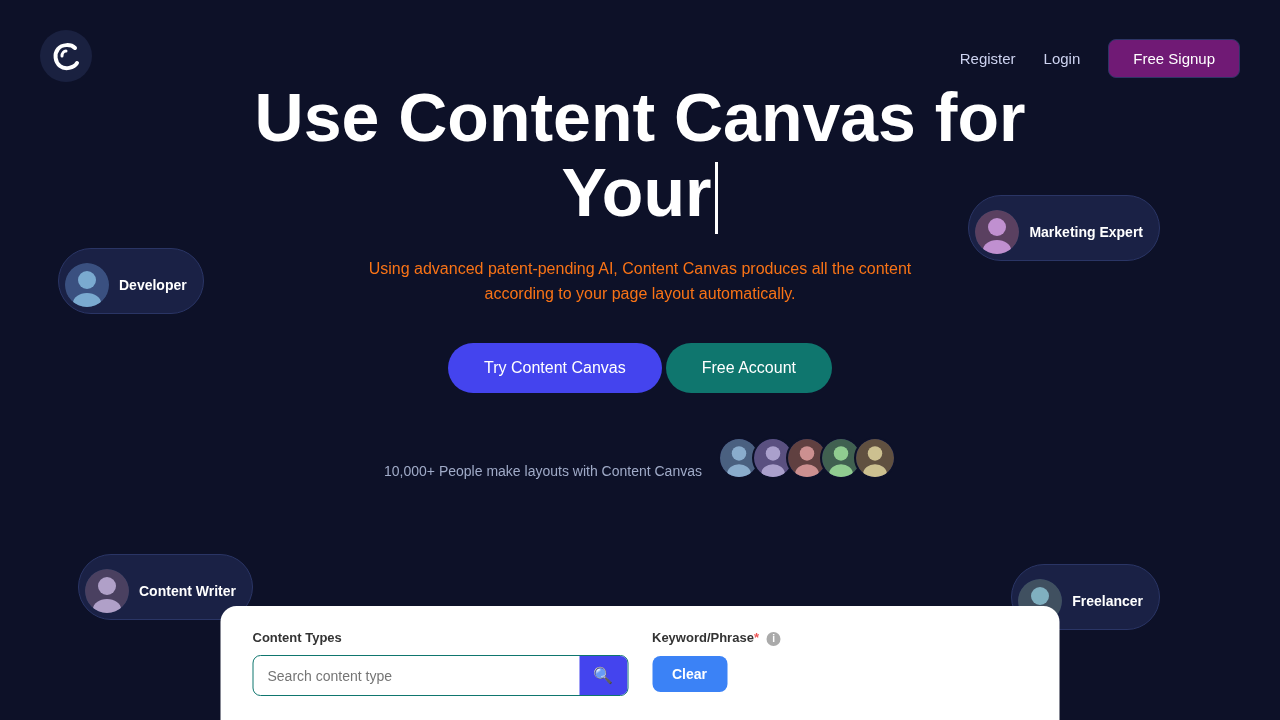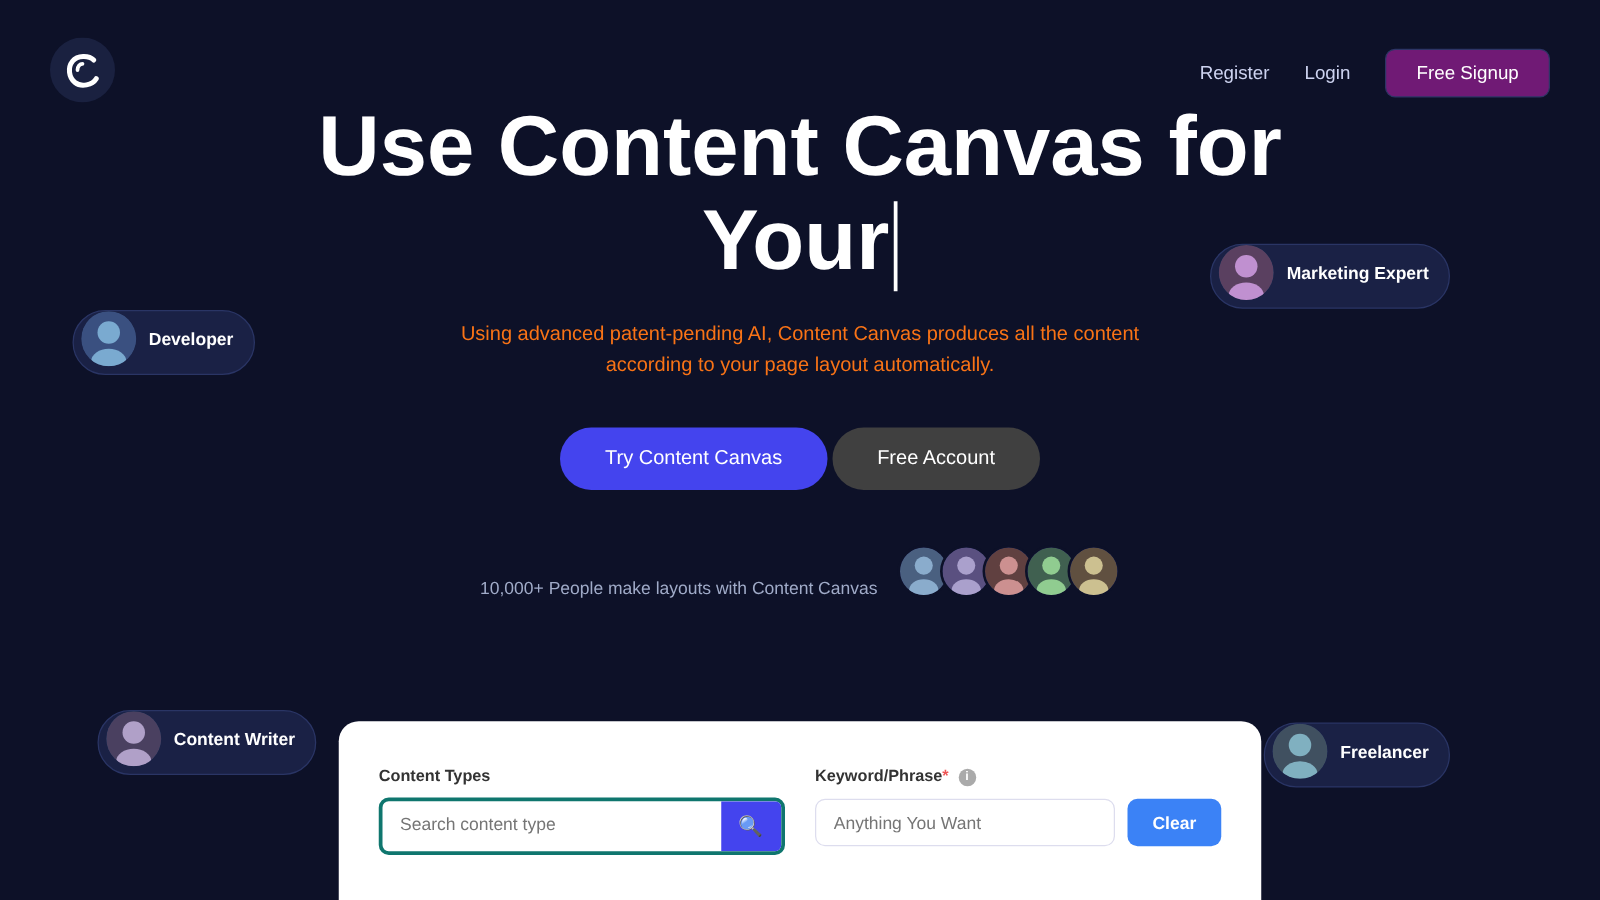--- a/index.html
+++ b/index.html
@@ -101,21 +101,21 @@
       color: #fff;
       border: none;
       padding: 16px 36px;
       border-radius: 50px;
       font-size: 16px;
       cursor: pointer;
       font-weight: 500;
     }
 
     .btn-secondary {
-      background: #404040;
+      background: #0f766e;
       color: #fff;
       border: none;
       padding: 16px 36px;
       border-radius: 50px;
       font-size: 16px;
       cursor: pointer;
       font-weight: 500;
     }
 
     .social-proof {
@@ -151,21 +151,21 @@
 
     
     .persona-badge {
       position: absolute;
       display: flex;
       align-items: center;
       gap: 10px;
       background: #1a2145;
       border: 1px solid #2a3565;
       border-radius: 50px;
-      padding: 0 16px 6px 6px;
+      padding: 14px 16px 6px 6px;
     }
 
     .persona-badge .av-badge {
       width: 44px;
       height: 44px;
       border-radius: 50%;
       background: #2a3a60;
       overflow: hidden;
       display: flex;
       align-items: center;
@@ -183,24 +183,24 @@
     .badge-marketing { top: 195px; right: 120px; }
     .badge-writer { bottom: 100px; left: 78px; text-align: right; }
     .badge-freelancer { bottom: 90px; right: 120px; }
 
     
     .form-panel {
       position: absolute;
       bottom: 0;
       left: 50%;
       transform: translateX(-50%);
-      width: 738px;
+      width: 839px;
       background: #fff;
       border-radius: 16px 16px 0 0;
-      padding: 36px 32px;
+      padding: 24px 32px;
       display: flex;
       gap: 24px;
       color: #111;
     }
 
     .form-col {
       flex: 1;
     }
 
     .form-col label {
@@ -210,22 +210,22 @@
       color: #333;
       margin-bottom: 10px;
     }
 
     .form-col label .req {
       color: #e55;
     }
 
     .input-wrap {
       display: flex;
-      align-items: flex-start;
-      border: 3px solid #0f766e;
+      align-items: center;
+      border: 1px solid #0f766e;
       border-radius: 8px;
       overflow: hidden;
     }
 
     .input-wrap input {
       border: none;
       outline: none;
       padding: 10px 14px;
       font-size: 14px;
       color: #555;
@@ -403,17 +403,16 @@
       <input type="text" placeholder="Search content type" style="">
       <button class="search-btn">🔍</button>
     </div>
   </div>
   <div class="form-col">
     <label>
       <span>Keyword/Phrase</span><span class="req">*</span>
       <span class="info-icon">i</span>
     </label>
     <div class="col2-wrap">
-      <input type="text" placeholder="Anything You Want" style="">
       <button class="clear-btn">Clear</button>
     </div>
   </div>
 </div>
 
 </body></html>

